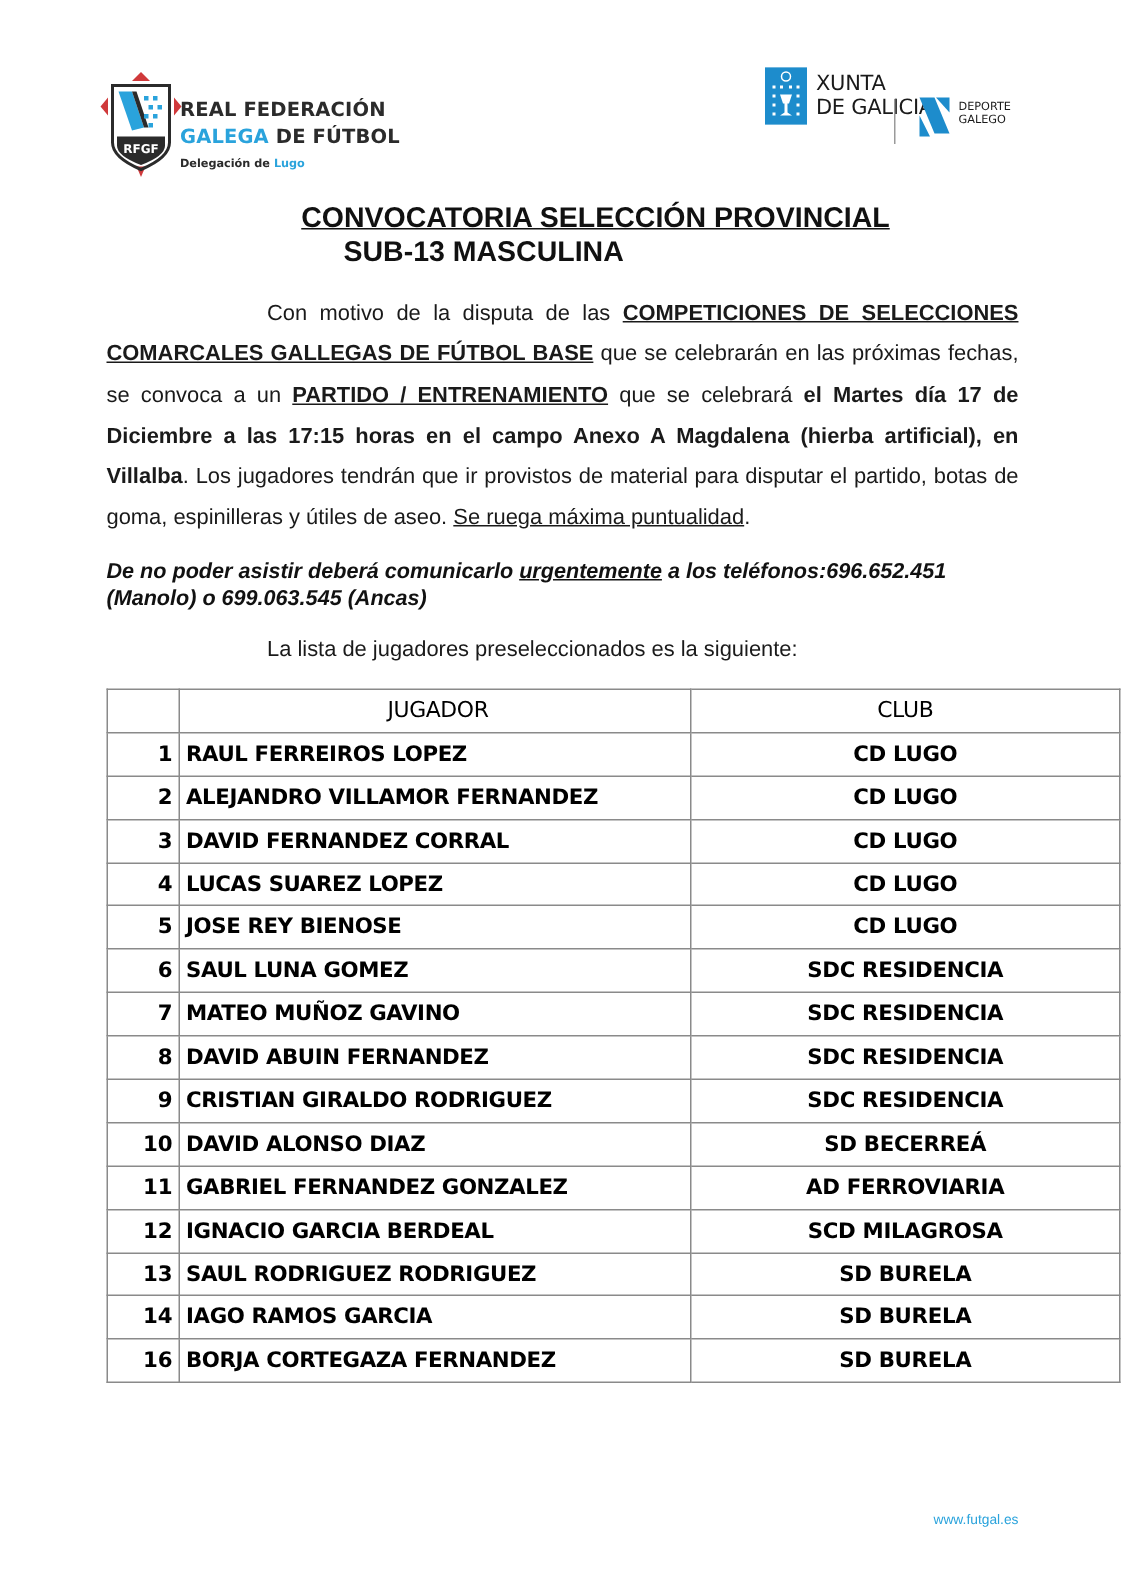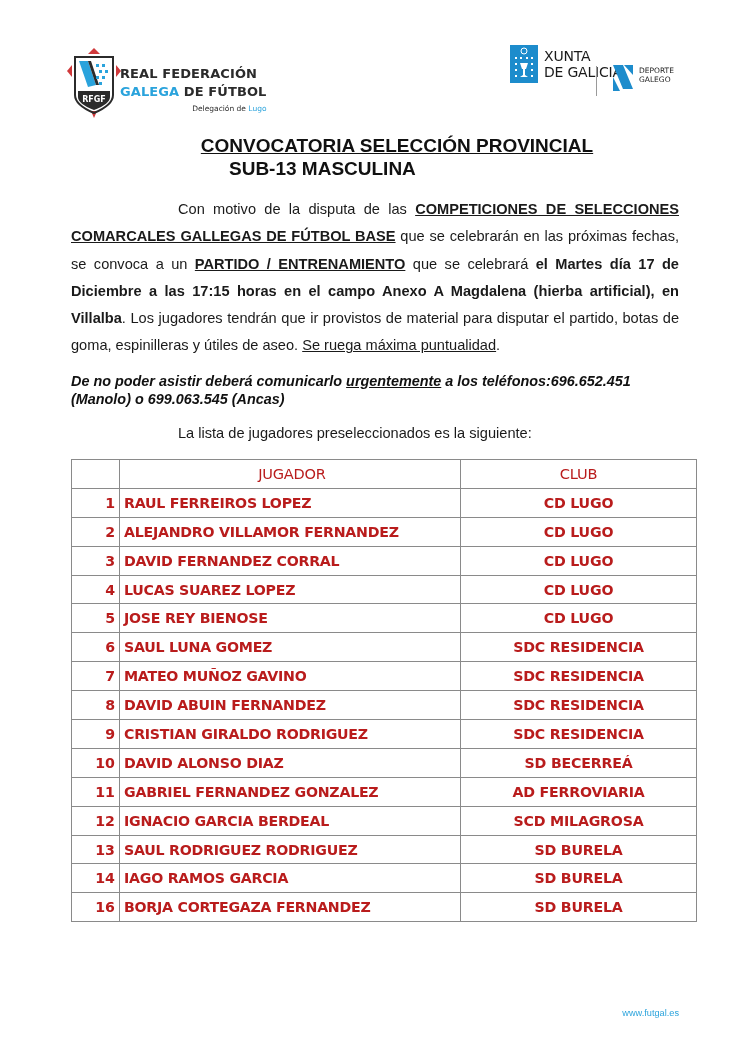--- a/index.html
+++ b/index.html
@@ -4,21 +4,21 @@
 <style>
   html, body { margin: 0; padding: 0; background: #ffffff; }
   body { width: 750px; height: 1061px; position: relative; overflow: hidden; font-family: "Liberation Sans", sans-serif; color: #111; }
 
   
   .rfgf-logo { position: absolute; left: 66px; top: 47px; width: 230px; height: 74px; }
   .rfgf-shield { position: absolute; left: 0; top: 0; width: 56px; height: 72px; }
   .rfgf-text { position: absolute; left: 54px; top: 18px; }
   .rfgf-line1, .rfgf-line2 { font-family: "DejaVu Sans", sans-serif; font-weight: bold; font-size: 13px; line-height: 18px; letter-spacing: 0.1px; color: #2b2b2b; white-space: nowrap; }
   .rfgf-line2 .accent { color: #2aa3dc; }
-  .rfgf-sub { font-family: "DejaVu Sans", sans-serif; font-weight: normal; font-size: 7.5px; margin-top: 3px; color: #2b2b2b; white-space: nowrap; text-align: right; }
+  .rfgf-sub { font-family: "DejaVu Sans", sans-serif; font-weight: bold; font-size: 7.5px; margin-top: 3px; color: #2b2b2b; white-space: nowrap; }
   .rfgf-sub .accent { color: #2aa3dc; }
 
   .xunta-logo { position: absolute; left: 466px; top: 45px; width: 120px; height: 38px; margin-left: 44px; }
   .xunta-emblem { position: absolute; left: 0; top: 0; width: 28px; height: 38px; background: #1d8ccc; }
   .xunta-text { position: absolute; left: 34px; top: 3px; font-family: "DejaVu Sans", sans-serif; font-size: 14px; line-height: 16px; color: #1a1a1a; white-space: nowrap; letter-spacing: -0.2px; }
   .logo-divider { position: absolute; left: 596px; top: 66px; width: 1px; height: 30px; background: #9a9a9a; }
   .deporte-logo { position: absolute; left: 611px; top: 63px; width: 90px; height: 34px; }
   .deporte-mark { position: absolute; left: 0; top: 0; width: 24px; height: 30px; }
   .deporte-text { position: absolute; left: 28px; top: 3px; font-family: "DejaVu Sans", sans-serif; font-weight: normal; font-size: 7.5px; line-height: 9px; color: #1a1a1a; white-space: nowrap; }
 
@@ -33,21 +33,21 @@
   .para .indent { display: inline-block; width: 107px; }
   .para b { font-weight: bold; }
   .para u { text-decoration: underline; }
 
   .notice { position: absolute; left: 71px; top: 372px; width: 620px; font-size: 14.4px; line-height: 18px; font-weight: bold; color: #111; font-style: italic; }
   .notice u { text-decoration: underline; }
 
   .intro { position: absolute; left: 178px; top: 425px; font-size: 14.6px; color: #1a1a1a; white-space: nowrap; }
 
   
-  table.players { position: absolute; left: 71px; top: 459px; width: 626px; border-collapse: collapse; font-family: "DejaVu Sans", sans-serif; font-weight: bold; font-size: 14.2px; color: #b91c1c; border-radius: 23px; }
+  table.players { position: absolute; left: 71px; top: 459px; width: 676px; border-collapse: collapse; font-family: "DejaVu Sans", sans-serif; font-weight: bold; font-size: 14.2px; color: #000000; border-radius: 23px; }
   table.players td, table.players th { border: 1.3px solid #8a8a8a; height: 27.9px; padding: 0; }
   table.players th { font-weight: normal; font-family: "DejaVu Sans", sans-serif; font-size: 14.6px; font-weight: 500; }
   .c-num { width: 43px; text-align: right; padding-right: 4px !important; }
   .c-name { width: 336px; text-align: left; padding-left: 4px !important; letter-spacing: -0.25px; }
   .c-club { text-align: center; letter-spacing: -0.2px; }
   th.c-name { text-align: center; }
 
   
   .footer { position: absolute; left: 275px; top: 1007px; width: 404px; text-align: right; font-size: 9.2px; line-height: 13px; color: #555; white-space: nowrap; }
   .footer .web { color: #2aa3dc; }

